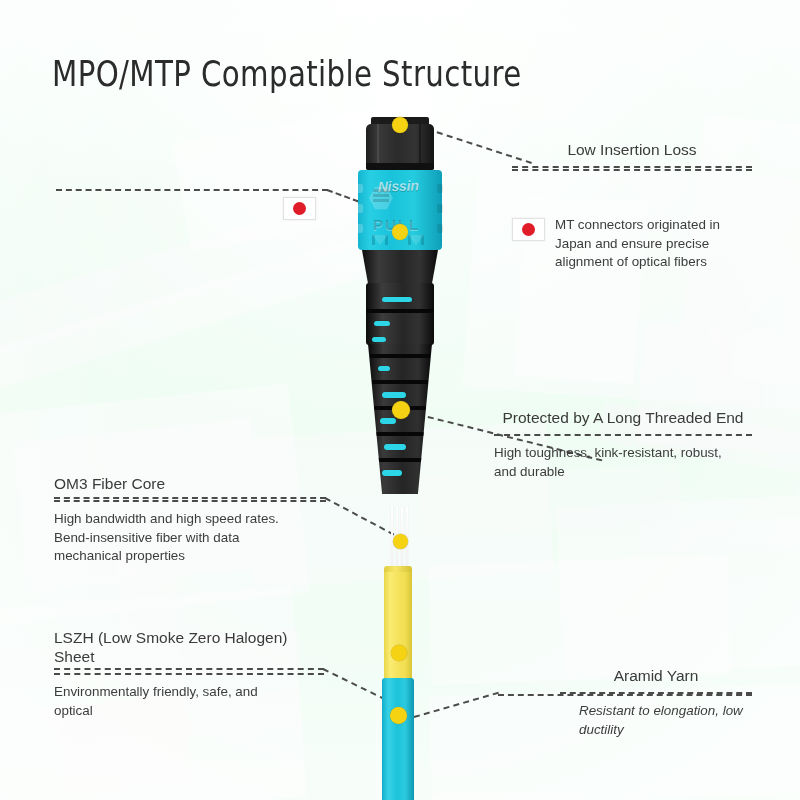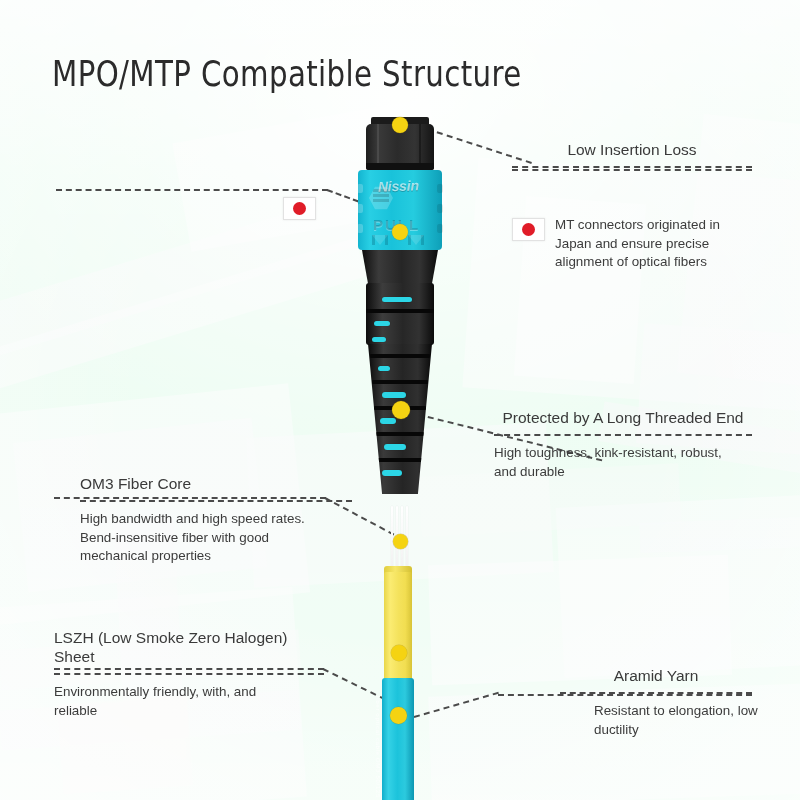--- a/index.html
+++ b/index.html
@@ -393,31 +393,31 @@
       <div class="bd" style="width:192px;">MT connectors originated in Japan and ensure precise alignment of optical fibers</div>
     </div>
   </div>
 
   <div class="callout right" style="left:494px; top:408px; width:258px;">
     <div class="hd">Protected by A Long Threaded End</div>
     <div class="rule"></div>
     <div class="bd" style="width:228px;">High toughness, kink-resistant, robust, and durable</div>
   </div>
 
-  <div class="callout left" style="left:54px; top:474px; width:272px;margin-left:26px;">
+  <div class="callout left" style="left:54px; top:474px; width:272px;">
     <div class="hd">OM3 Fiber Core</div>
     <div class="rule"></div>
-    <div class="bd" style="width:252px;">High bandwidth and high speed rates. Bend-insensitive fiber with good mechanical properties</div>
+    <div class="bd" style="width:252px;">High bandwidth and high speed rates. Bend-insensitive fiber with data mechanical properties</div>
   </div>
 
   <div class="callout left" style="left:54px; top:628px; width:270px;">
     <div class="hd">LSZH (Low Smoke Zero Halogen) Sheet</div>
     <div class="rule"></div>
-    <div class="bd" style="width:238px;">Environmentally friendly, with, and reliable</div>
+    <div class="bd" style="width:238px;">Environmentally friendly, safe, and optical</div>
   </div>
 
   <div class="callout right" style="left:560px; top:666px; width:192px;">
     <div class="hd">Aramid Yarn</div>
     <div class="rule"></div>
-    <div class="bd" style="width:186px; margin-left:34px;">Resistant to elongation, low ductility</div>
+    <div class="bd" style="width:186px; margin-left:19px;font-style:italic;">Resistant to elongation, low ductility</div>
   </div>
 
 </div>
 
 </body></html>

